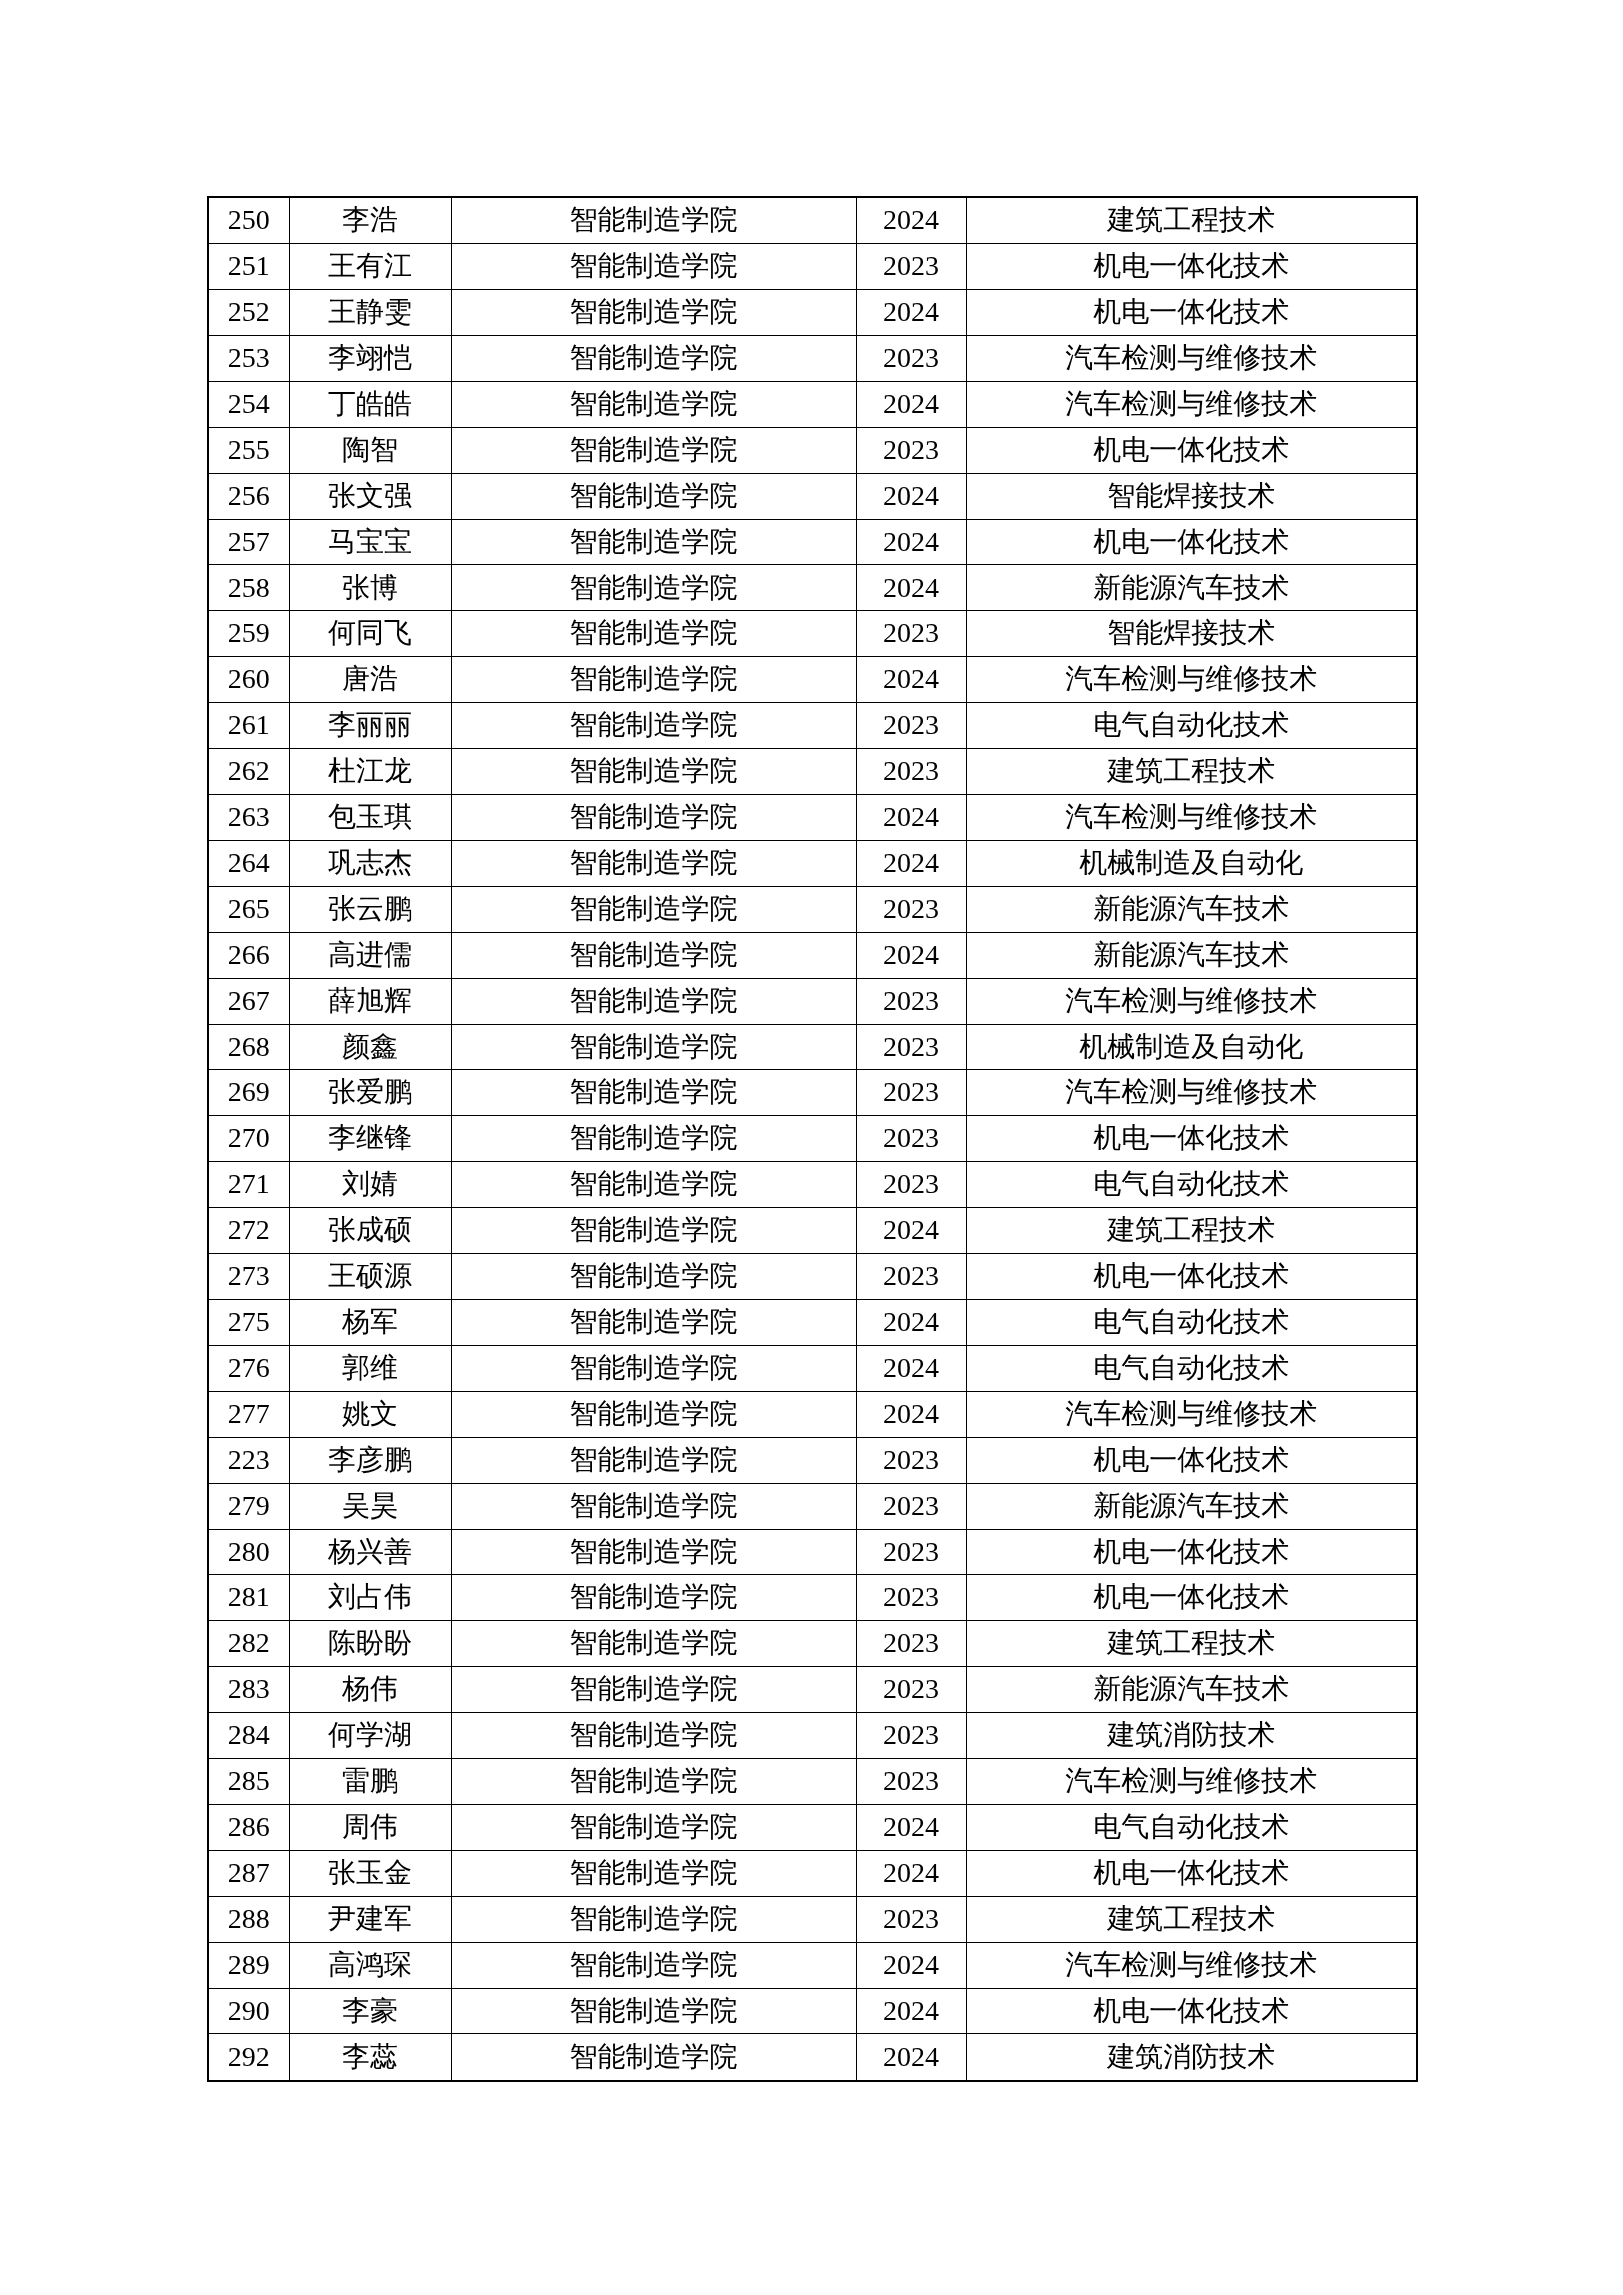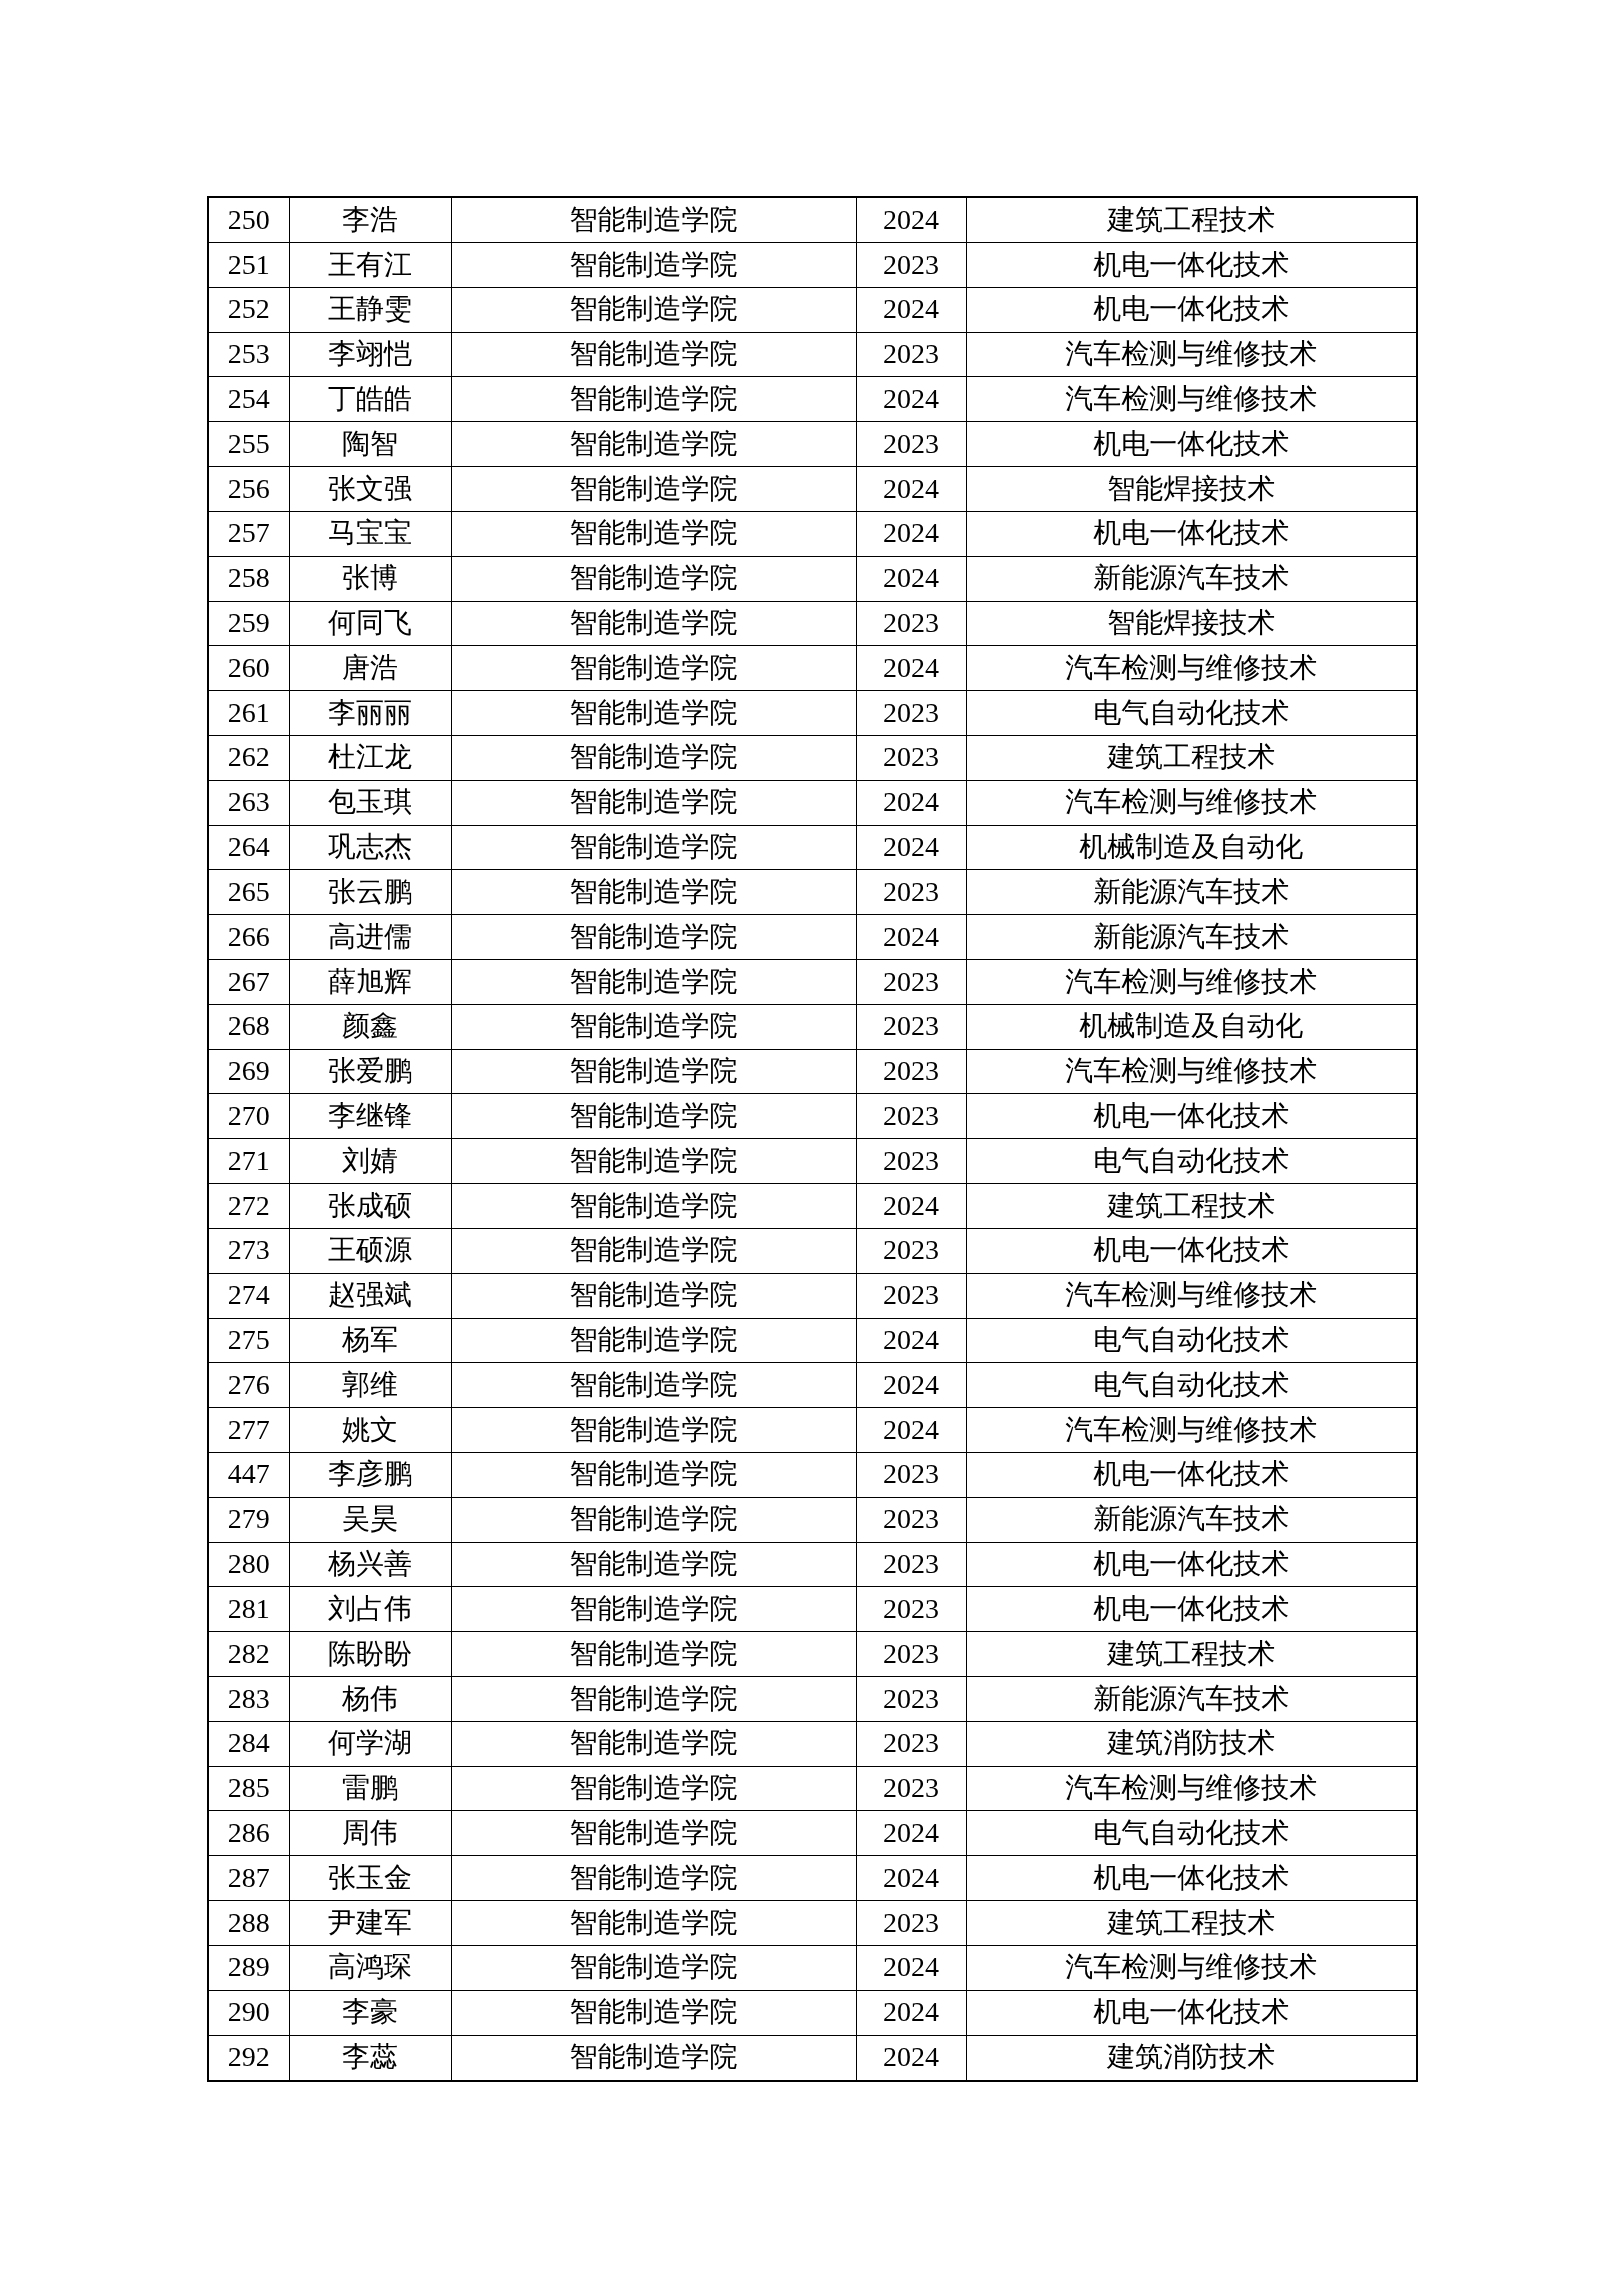--- a/index.html
+++ b/index.html
@@ -220,27 +220,20 @@
     <td>建筑工程技术</td>
   </tr>
         <tr>
     <td>273</td>
     <td>王硕源</td>
     <td>智能制造学院</td>
     <td>2023</td>
     <td>机电一体化技术</td>
   </tr>
         <tr>
-    <td>274</td>
-    <td>赵强斌</td>
-    <td>智能制造学院</td>
-    <td>2023</td>
-    <td>汽车检测与维修技术</td>
-  </tr>
-        <tr>
     <td>275</td>
     <td>杨军</td>
     <td>智能制造学院</td>
     <td>2024</td>
     <td>电气自动化技术</td>
   </tr>
         <tr>
     <td>276</td>
     <td>郭维</td>
     <td>智能制造学院</td>
@@ -248,21 +241,21 @@
     <td>电气自动化技术</td>
   </tr>
         <tr>
     <td>277</td>
     <td>姚文</td>
     <td>智能制造学院</td>
     <td>2024</td>
     <td>汽车检测与维修技术</td>
   </tr>
         <tr>
-    <td>447</td>
+    <td>223</td>
     <td>李彦鹏</td>
     <td>智能制造学院</td>
     <td>2023</td>
     <td>机电一体化技术</td>
   </tr>
         <tr>
     <td>279</td>
     <td>吴昊</td>
     <td>智能制造学院</td>
     <td>2023</td>

